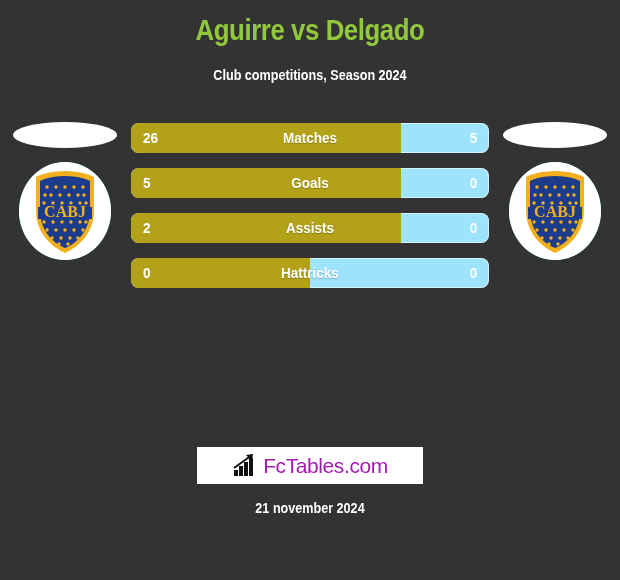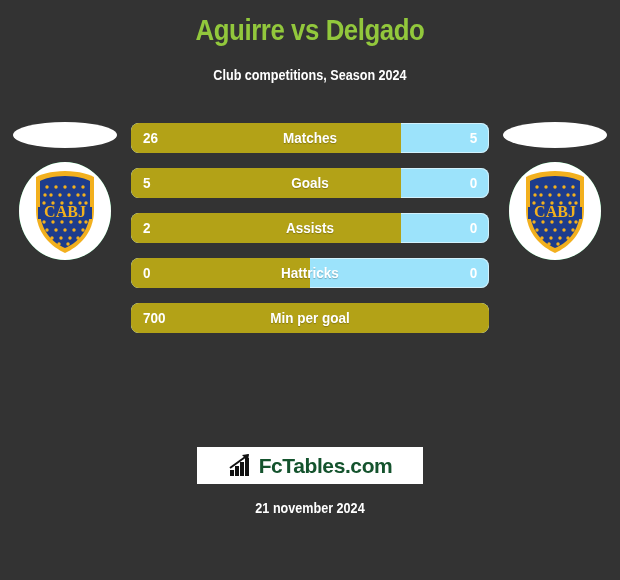--- a/index.html
+++ b/index.html
@@ -69,21 +69,21 @@
     border-radius: 50%;
   }
 
   .crest-disc {
     position: absolute;
     top: 44px;
     left: 50%;
     margin-left: -46px;
     width: 92px;
     height: 98px;
-    background: #22c55e;
+    background: #5eead4;
     border-radius: 50%;
   }
   .crest-disc svg { display: block; }
 
   
   .rows {
     position: absolute;
     left: 131px;
     top: 5px;
     width: 358px;
@@ -140,23 +140,23 @@
     top: 447px;
     width: 226px;
     height: 37px;
     background: #ffffff;
     display: flex;
     align-items: center;
     justify-content: center;
     gap: 5px;
   }
   .logo-text {
-    color: #14532d;
+    color: #a21caf;
     font-size: 21px;
-    font-weight: bold;
+    font-weight: normal;
     letter-spacing: -0.4px;
     line-height: 22px;
   }
   .logo-icon { display: block; }
 
   .date {
     position: absolute;
     left: 0;
     top: 500px;
     width: 620px;
@@ -252,25 +252,20 @@
 
     <div class="stat-row">
       <div class="stat-fill" style="width:50%"></div>
       <div class="stat-left">0</div>
       <div class="stat-label">Hattricks</div>
       <div class="stat-right">0</div>
     </div>
 
 
 
-    <div class="stat-row">
-      <div class="stat-fill" style="width:100%"></div>
-      <div class="stat-left">700</div>
-      <div class="stat-label">Min per goal</div>
-    </div>
 
   </div>
 
   <div class="crest-col right">
     <div class="crest-ellipse"></div>
     <div class="crest-disc">
       <svg width="92" height="98" viewBox="0 0 92 98">
         <ellipse cx="46" cy="49" rx="46" ry="49" fill="#ffffff"></ellipse>
         <path d="M46 9 C32 9 20 13 17 15 L17 48 C17 72 33 85 46 91 C59 85 75 72 75 48 L75 15 C72 13 60 9 46 9 Z" fill="#f2b01e"></path>
         <path d="M46 14 C34 14 24 17 21 19 L21 48 C21 69 34 81 46 86 C58 81 71 69 71 48 L71 19 C68 17 58 14 46 14 Z" fill="#1d3c8c"></path>

